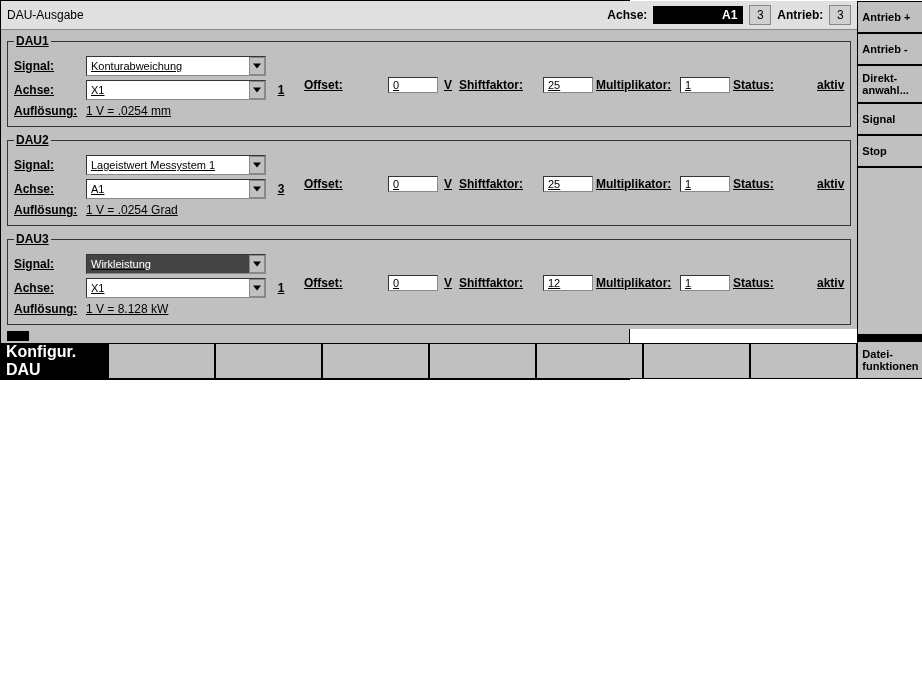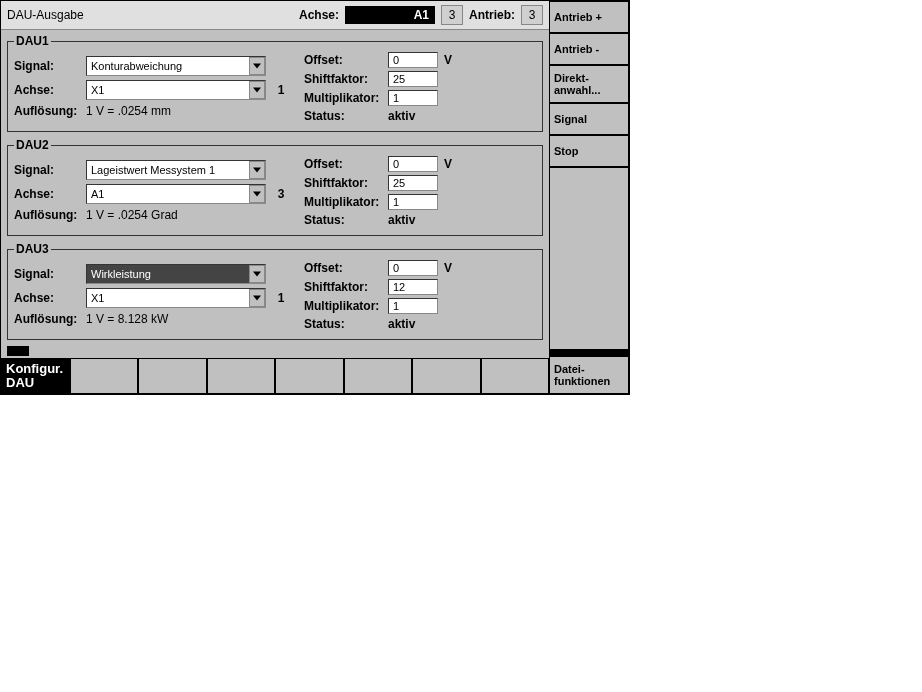--- a/index.html
+++ b/index.html
@@ -5,40 +5,40 @@
 * { box-sizing: border-box; margin: 0; padding: 0; }
 body { background: #fff; font-family: Arial, sans-serif; font-size: 12px; }
 .app { width: 630px; background: #c0c0c0; border: 1px solid #000; display: flex; }
 .main { flex: 1; display: flex; flex-direction: column; }
 .header { background: #e0e0e0; display: flex; align-items: center; padding: 4px 6px; gap: 6px; border-bottom: 1px solid #888; }
 .header .title { font-weight: normal; flex: 1; }
 .header label { font-weight: bold; }
 .header .achse-disp { background: #000; color: #fff; font-weight: bold; text-align: right; width: 90px; padding: 2px 6px; }
 .header .num { background: #d0d0d0; width: 22px; text-align: center; padding: 2px 0; border: 1px solid #888; }
 .panels { padding: 4px 6px; display: flex; flex-direction: column; gap: 6px; background: #c0c0c0; }
-fieldset { border: 1px solid #333; padding: 4px 6px 8px 6px; background: #c0c0c0; }
+fieldset { border: 1px solid #333; padding: 4px 6px 8px 6px; background: #c0c0c0; text-decoration: underline; }
 legend { font-weight: bold; padding: 0 2px; background: #c0c0c0; font-size: 12px; }
 .row { display: flex; align-items: center; gap: 8px; margin-top: 4px; }
 .lbl { width: 64px; font-weight: bold; }
 .combo { background: #fff; border: 1px inset #888; display: flex; align-items: center; width: 180px; height: 20px; }
 .combo.dark { background: #444; color: #fff; justify-content: space-between; }
 .combo span { flex: 1; padding: 0 4px; font-size: 11px; overflow: hidden; }
 .combo .drop { width: 16px; height: 18px; background: #c0c0c0; border: 1px solid #888; display: flex; align-items: center; justify-content: center; }
 .drop svg { width: 8px; height: 6px; }
 .numafter { width: 14px; text-align: center; font-weight: bold; }
-.params { display: flex; flex-direction: column; gap: 3px; margin-left: 10px; flex: 1; }
+.params { display: flex; flex-direction: row; gap: 3px; margin-left: 10px; flex: 1; }
 .prow { display: flex; align-items: center; gap: 6px; }
 .plbl { width: 78px; font-weight: bold; }
 .pinput { background: #fff; border: 1px inset #888; width: 50px; height: 16px; padding: 0 4px; font-size: 11px; }
 .unit { font-weight: bold; width: 12px; }
 .status { font-weight: bold; }
 .dau-body { display: flex; }
 .leftcol { width: 280px; }
 .bottombar { display: flex; background: #000; height: 36px; margin-top: 2px; }
-.bottombar .cell { flex: 1; background: #c0c0c0; margin: 1px; display: flex; align-items: center; padding: 2px 4px; font-size: 13px; font-weight: bold; line-height: 1.1; }
+.bottombar .cell { flex: 1; background: #c0c0c0; margin: 1px; display: flex; align-items: center; padding: 2px 4px; font-size: 16px; font-weight: bold; line-height: 1.1; }
 .bottombar .cell.active { background: #000; color: #fff; }
 .tinytab { background: #000; color: #f00; width: 22px; height: 10px; margin: 2px 0 0 6px; }
 .sidebar { width: 80px; background: #000; display: flex; flex-direction: column; }
 .sidebar .btn { background: #c0c0c0; margin: 1px; padding: 6px 4px; font-size: 11px; font-weight: bold; line-height: 1.1; min-height: 30px; display: flex; align-items: center; }
 .sidebar .spacer { background: #c0c0c0; margin: 1px; flex: 1; }
 .sidebar .gap { height: 6px; }
 </style>
 </head>
 <body>
 

